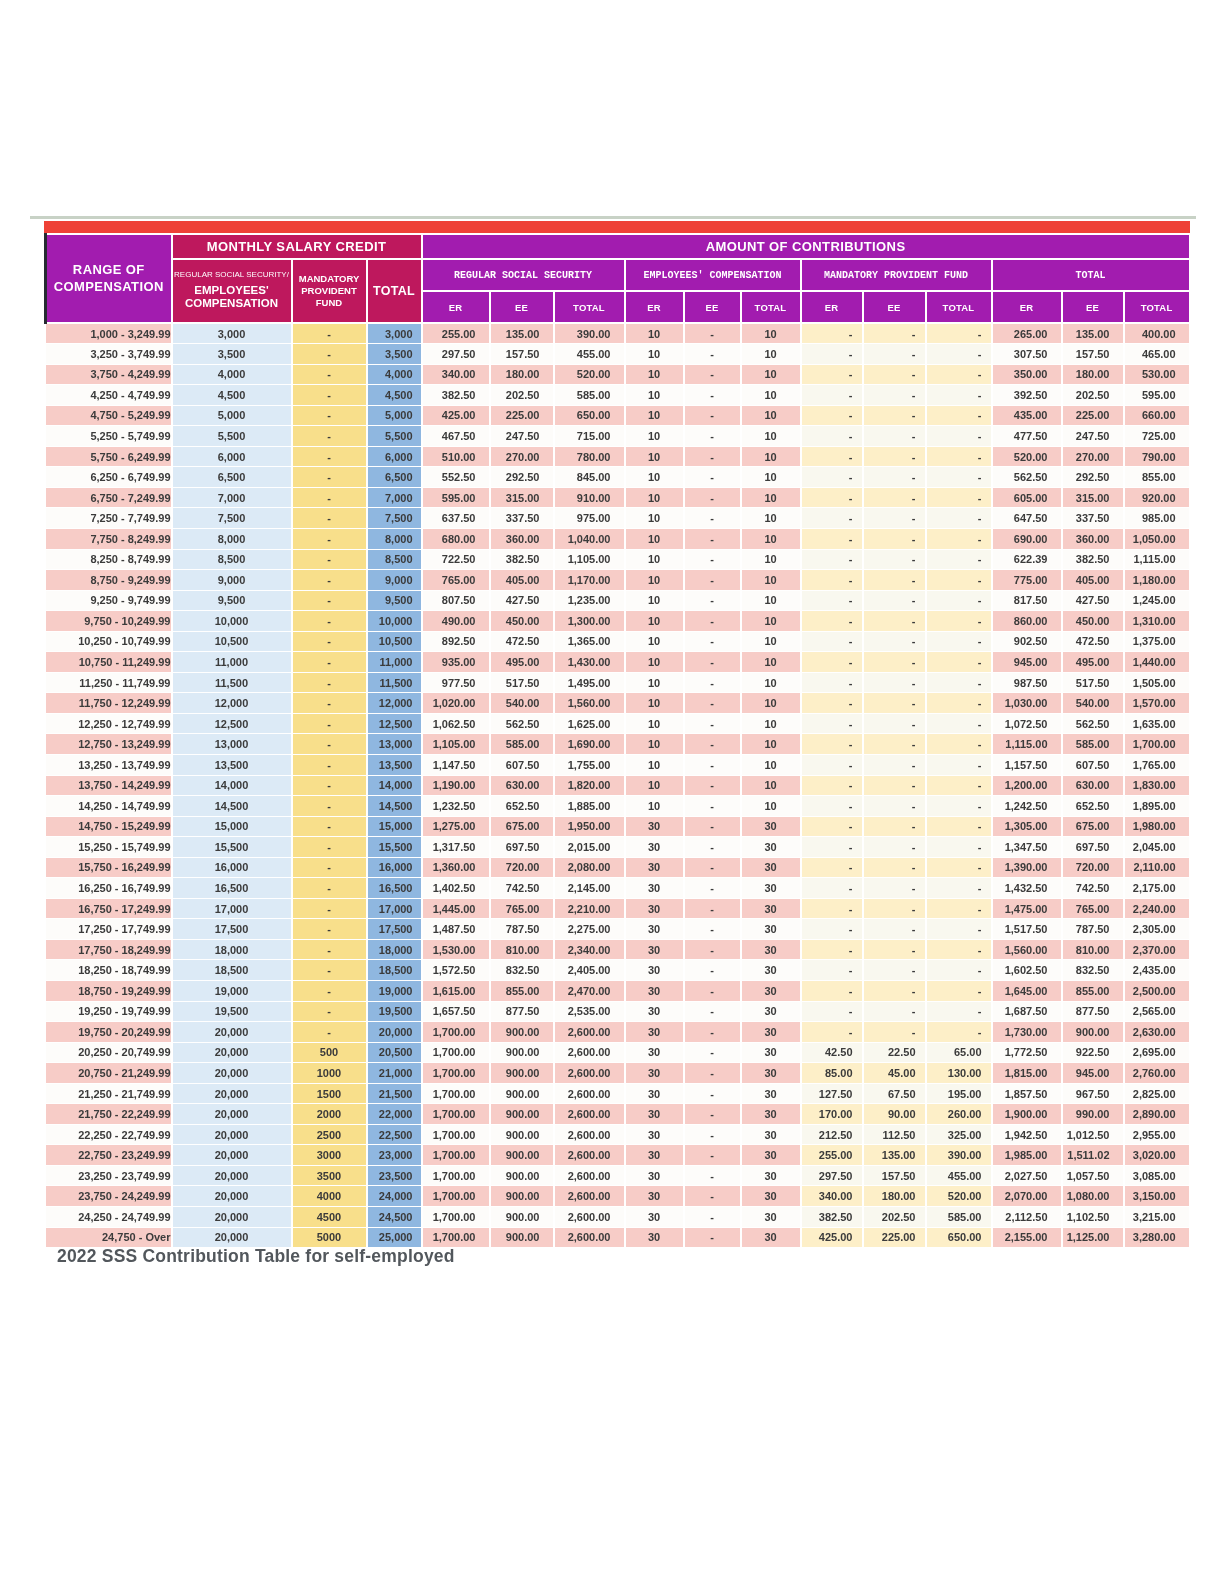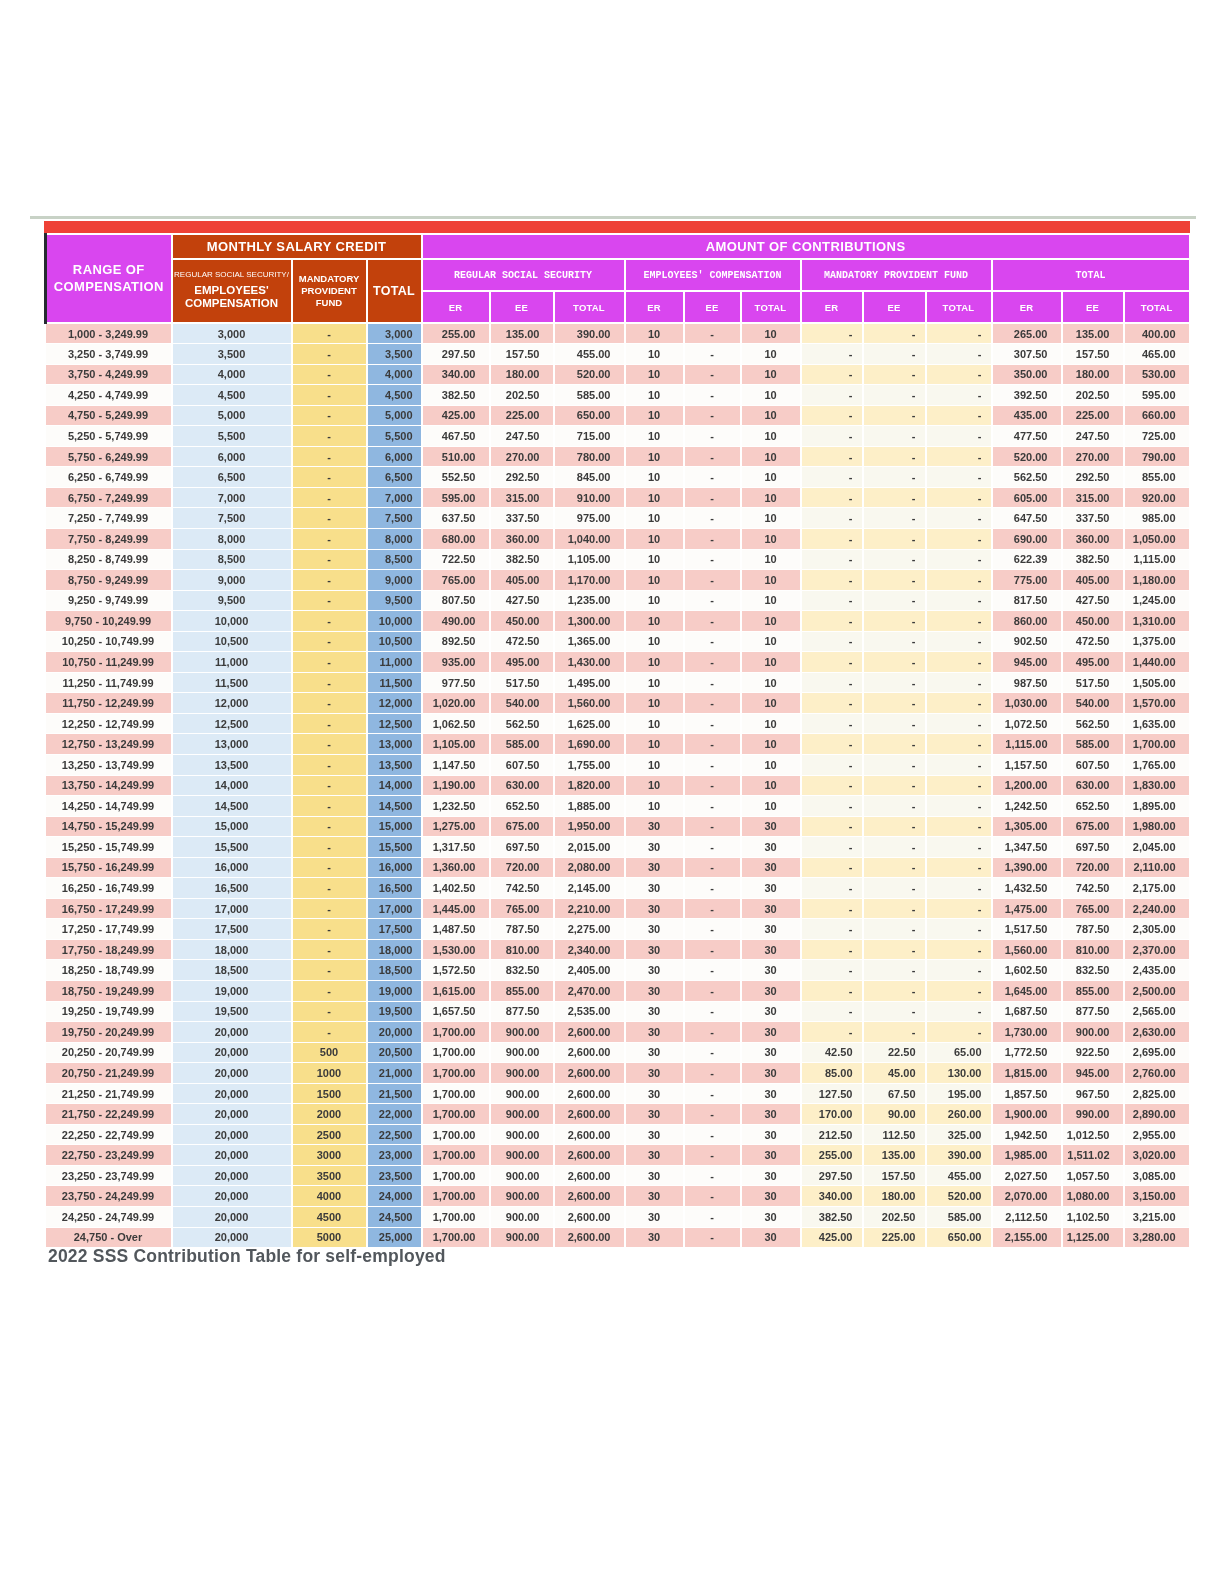--- a/index.html
+++ b/index.html
@@ -8,52 +8,52 @@
 
   .top-line{position:absolute;left:30px;top:216px;width:1166px;height:3px;background:#c8d2c6;}
   .red-bar{position:absolute;left:44px;top:221px;width:1146px;height:12px;background:#ee4136;}
 
   table.tbl{position:absolute;left:44px;top:233px;width:1146px;
             border-collapse:collapse;table-layout:fixed;}
   .tbl th,.tbl td{margin:0;overflow:hidden;white-space:nowrap;vertical-align:middle;}
 
   
   .tbl thead th{border:2px solid #ffffff;color:#ffffff;font-weight:700;text-align:center;padding:0;}
-  .cyan{background:#d946ef;}
-  .navy{background:#c2410c;}
+  .cyan{background:#a21caf;}
+  .navy{background:#be185d;}
   .h-a th{height:23px;font-size:13px;letter-spacing:.4px;}
   .th-range{font-size:12px;line-height:1.3;white-space:normal!important;border-left:3px solid #262b31!important;}
   .grp{height:30px;font-size:10px;letter-spacing:0;font-family:Liberation Mono, monospace;}
   .th-rssec{white-space:normal!important;}
   .th-rssec .small{font-size:8px;font-weight:400;line-height:1.1;}
   .th-rssec .big{font-size:11.5px;font-weight:700;line-height:1.15;margin-top:4px;white-space:normal;}
   .th-mpf{font-size:9.5px;white-space:normal!important;line-height:1.25;}
   .th-tot{font-size:12.5px;letter-spacing:.3px;}
   .h-c th{height:30px;font-size:9.5px;letter-spacing:.2px;}
 
   
   .tbl tbody tr{height:20.55px;}
   .tbl tbody td{border-right:2px solid #ffffff;border-bottom:1px solid #ffffff;
                 font-size:11px;font-weight:700;color:#3b3b3b;padding:0;}
   .a-center{text-align:center;}
   .a-right{text-align:right;}
-  .c-range{font-size:10.8px;}
+  .c-range{font-size:10.8px;text-align:right;}
   .c-totmsc{padding-right:8px!important;}
   .c-num{padding-right:13px!important;}
   .c-mpf{padding-right:9px!important;}
 
   .tbl tbody tr.even td{background:#fdfcfa;}
   .tbl tbody tr.odd  td{background:#f7ccc7;}
   .tbl tbody tr.even td.c-msc,.tbl tbody tr.odd td.c-msc{background:#dceaf6;}
   .tbl tbody tr.even td.c-mpfmsc,.tbl tbody tr.odd td.c-mpfmsc{background:#f8df8b;}
   .tbl tbody tr.even td.c-totmsc,.tbl tbody tr.odd td.c-totmsc{background:#8fb7e0;}
   .tbl tbody tr.even td.c-mpf{background:#f9f8ef;}
   .tbl tbody tr.odd  td.c-mpf{background:#fdefc8;}
 
-  .caption{position:absolute;left:48px;top:1246px;font-size:17.5px;font-weight:700;
+  .caption{position:absolute;left:57px;top:1246px;font-size:17.5px;font-weight:700;
            color:#52575c;letter-spacing:.2px;}
 </style>
 </head>
 <body>
 
 <div class="sheet">
   <div class="top-line"></div>
   <div class="red-bar"></div>
 
   <table class="tbl">

